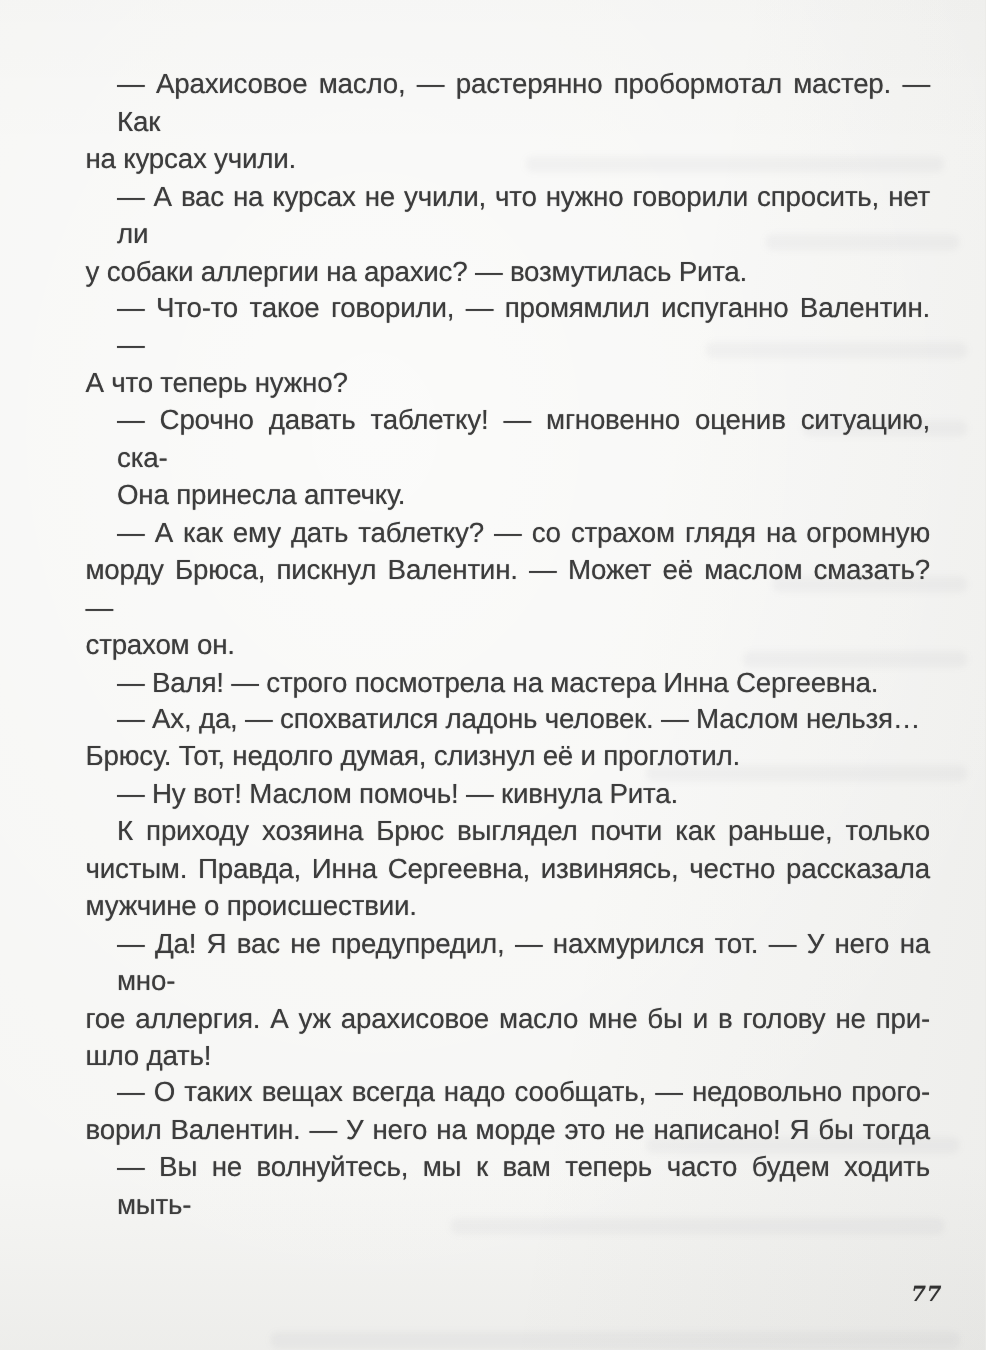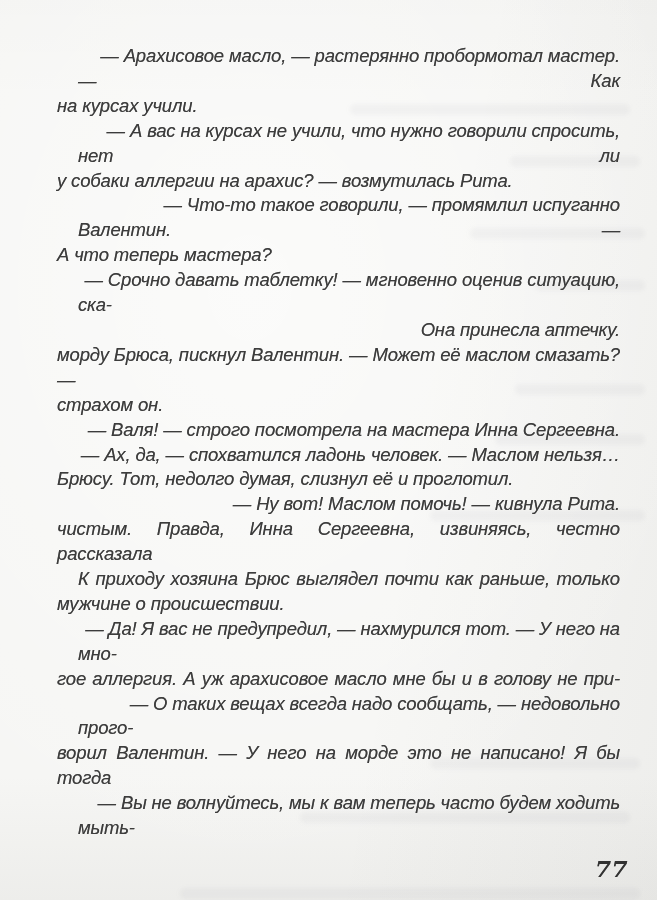--- a/index.html
+++ b/index.html
@@ -35,38 +35,36 @@
     width: 563px;
     font-size: 18.5px;
     line-height: 24.9px;
     letter-spacing: -0.15px;
     color: #3c3c3c;
     text-shadow: 0 0 0.6px rgba(58,58,58,0.65);
   }
   .line {
     text-align: left;
     white-space: normal;
-    font-style: italic;
   }
   .line.just {
     text-align: justify;
     text-align-last: justify;
   }
   .line.indent {
     padding-left: 21px;
-    text-align: right;
   }
   .page-number {
     position: absolute;
     right: 29px;
     top: 855px;
     font-family: "DejaVu Serif", "Liberation Serif", serif;
     font-style: italic;
     font-weight: 700;
-    font-size: 23px;
+    font-size: 14px;
     letter-spacing: 0.5px;
     color: #323232;
     text-shadow: 0 0 0.6px rgba(50,50,50,0.6);
   }
 </style>
 </head>
 <body>
 
 <div class="page">
 
@@ -85,52 +83,54 @@
       <div>
         <div class="line just indent">— Арахисовое масло, — растерянно пробормотал мастер. — Как</div>
         <div class="line">на курсах учили.</div>
       </div>
       <div>
         <div class="line just indent">— А вас на курсах не учили, что нужно говорили спросить, нет ли</div>
         <div class="line">у собаки аллергии на арахис? — возмутилась Рита.</div>
       </div>
       <div>
         <div class="line just indent">— Что-то такое говорили, — промямлил испуганно Валентин. —</div>
-        <div class="line">А что теперь мастера?</div>
+        <div class="line">А что теперь нужно?</div>
       </div>
       <div>
         <div class="line just indent">— Срочно давать таблетку! — мгновенно оценив ситуацию, ска-</div>
       </div>
       <div>
         <div class="line indent">Она принесла аптечку.</div>
       </div>
       <div>
+        <div class="line just indent">— А как ему дать таблетку? — со страхом глядя на огромную</div>
         <div class="line just">морду Брюса, пискнул Валентин. — Может её маслом смазать? —</div>
         <div class="line">страхом он.</div>
       </div>
       <div>
         <div class="line indent">— Валя! — строго посмотрела на мастера Инна Сергеевна.</div>
       </div>
       <div>
         <div class="line indent">— Ах, да, — спохватился ладонь человек. — Маслом нельзя…</div>
       </div>
       <div>
         <div class="line">Брюсу. Тот, недолго думая, слизнул её и проглотил.</div>
       </div>
       <div>
         <div class="line indent">— Ну вот! Маслом помочь! — кивнула Рита.</div>
       </div>
       <div>
+        <div class="line just indent">К приходу хозяина Брюс выглядел почти как раньше, только</div>
         <div class="line just">чистым. Правда, Инна Сергеевна, извиняясь, честно рассказала</div>
-        <div class="line just indent">К приходу хозяина Брюс выглядел почти как раньше, только</div>
         <div class="line">мужчине о происшествии.</div>
       </div>
       <div>
         <div class="line just indent">— Да! Я вас не предупредил, — нахмурился тот. — У него на мно-</div>
         <div class="line just">гое аллергия. А уж арахисовое масло мне бы и в голову не при-</div>
+        <div class="line">шло дать!</div>
       </div>
       <div>
         <div class="line just indent">— О таких вещах всегда надо сообщать, — недовольно прого-</div>
         <div class="line just">ворил Валентин. — У него на морде это не написано! Я бы тогда</div>
       </div>
       <div>
         <div class="line just indent">— Вы не волнуйтесь, мы к вам теперь часто будем ходить мыть-</div>
       </div>
     </div>
 

